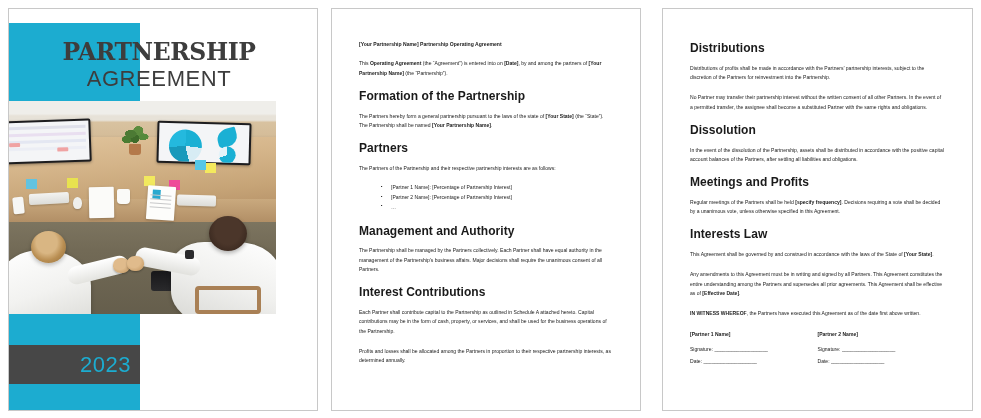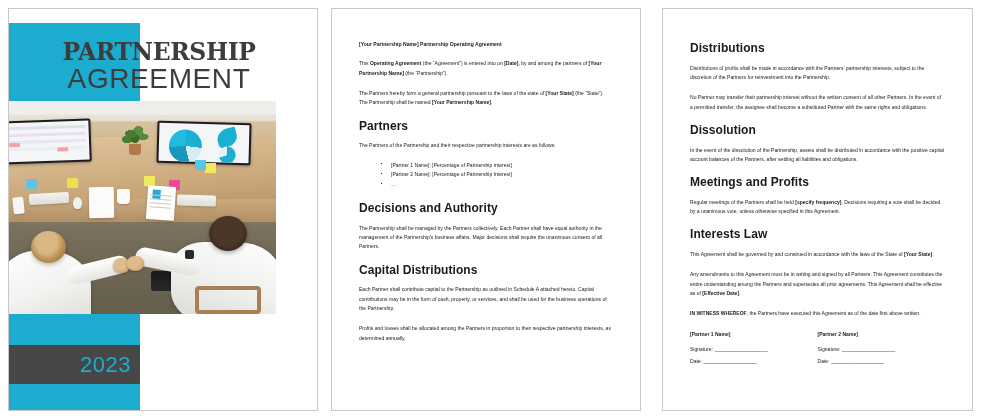--- a/index.html
+++ b/index.html
@@ -81,21 +81,21 @@
     font-weight: bold;
     font-size: 23.5px;
     line-height: 26px;
     letter-spacing: -0.4px;
     color: #3d3d3d;
     white-space: nowrap;
   }
   .title-line-3 {
     font-family: "Liberation Sans", sans-serif;
     font-weight: 400;
-    font-size: 28px;
+    font-size: 22px;
     line-height: 28px;
     letter-spacing: 0.6px;
     color: #3d3d3d;
     white-space: nowrap;
   }
 
   
   .cover-photo {
     position: absolute;
     left: 0; top: 92px;
@@ -452,34 +452,35 @@
     </div>
   </div>
 
   <div class="page" id="page-2">
     <div class="doc-body">
 
       <div class="doc-title">[Your Partnership Name] Partnership Operating Agreement</div>
 
       <p class="doc-p"><span>This </span><b>Operating Agreement</b><span> (the “Agreement”) is entered into on </span><b>[Date]</b><span>, by and among the partners of </span><b>[Your Partnership Name]</b><span> (the “Partnership”).</span></p>
 
+      <h2 class="doc-h2">Formation of the Partnership</h2>
       <p class="doc-p"><span>The Partners hereby form a general partnership pursuant to the laws of the state of </span><b>[Your State]</b><span> (the “State”). The Partnership shall be named </span><b>[Your Partnership Name]</b><span>.</span></p>
 
       <h2 class="doc-h2">Partners</h2>
       <p class="doc-p tight">The Partners of the Partnership and their respective partnership interests are as follows:</p>
       <ul class="doc-ul">
         <li class="doc-li">[Partner 1 Name]: [Percentage of Partnership Interest]</li>
         <li class="doc-li">[Partner 2 Name]: [Percentage of Partnership Interest]</li>
         <li class="doc-li">…</li>
       </ul>
 
-      <h2 class="doc-h2">Decisions and Authority</h2>
+      <h2 class="doc-h2">Management and Authority</h2>
       <p class="doc-p">The Partnership shall be managed by the Partners collectively. Each Partner shall have equal authority in the management of the Partnership’s business affairs. Major decisions shall require the unanimous consent of all Partners.</p>
 
-      <h2 class="doc-h2">Capital Distributions</h2>
+      <h2 class="doc-h2">Interest Contributions</h2>
       <p class="doc-p">Each Partner shall contribute capital to the Partnership as outlined in Schedule A attached hereto. Capital contributions may be in the form of cash, property, or services, and shall be used for the business operations of the Partnership.</p>
 
       <p class="doc-p">Profits and losses shall be allocated among the Partners in proportion to their respective partnership interests, as determined annually.</p>
 
     </div>
   </div>
 
   <div class="page" id="page-3">
     <div class="doc-body">
 

